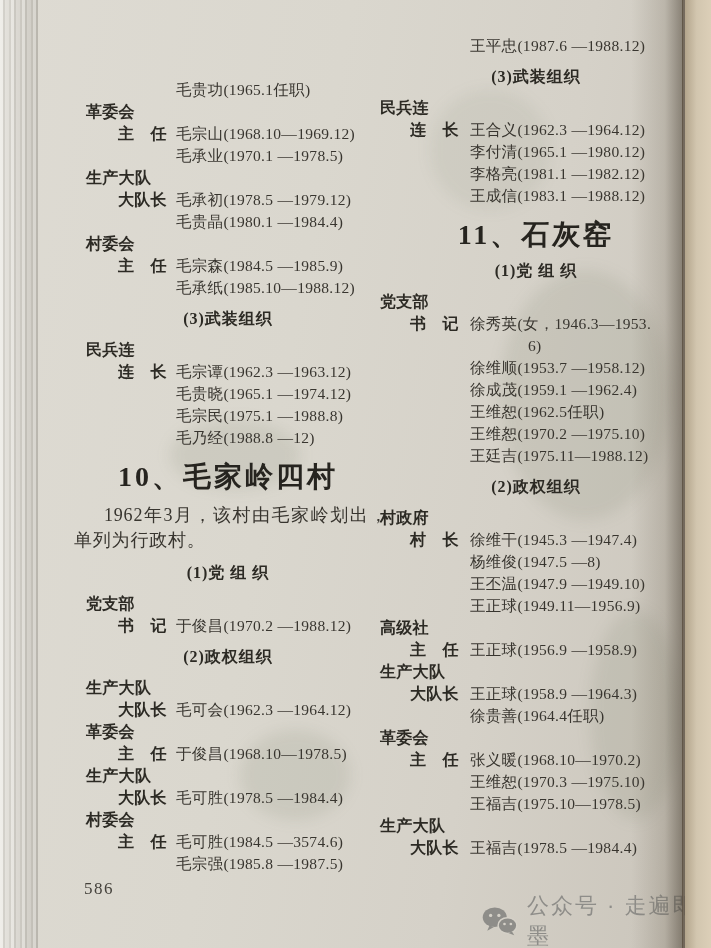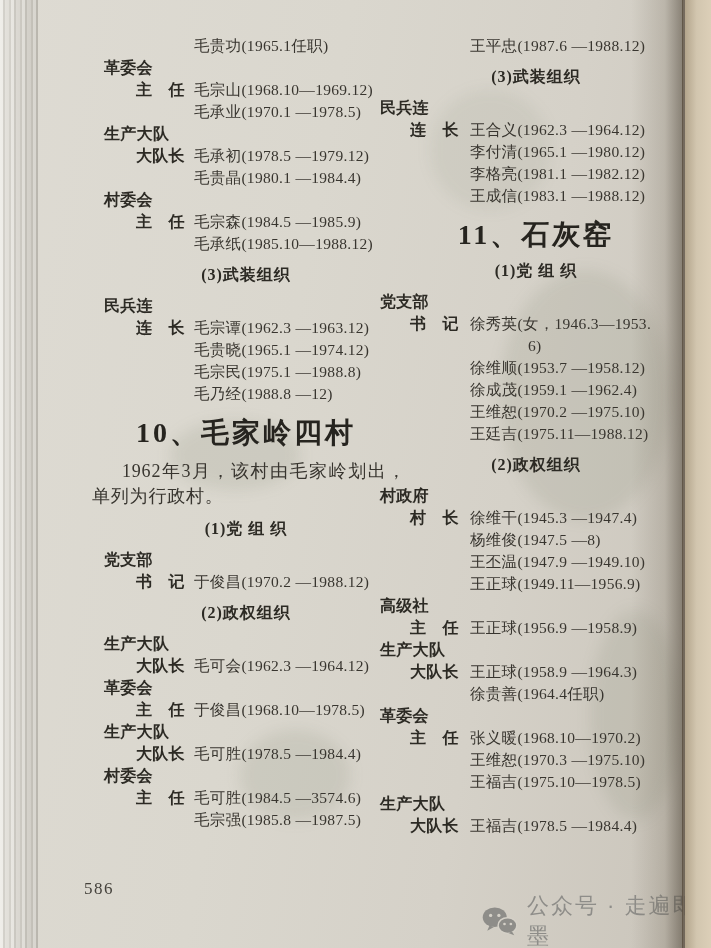--- a/index.html
+++ b/index.html
@@ -23,21 +23,21 @@
     background:linear-gradient(90deg,#b3a58c 0%,#d2c6af 45%,#dccfb8 100%);}
   
   .smudge{position:absolute;border-radius:50%;filter:blur(7px);background:rgba(104,114,92,.12);pointer-events:none;}
   .s1{left:500px;top:270px;width:170px;height:250px;}
   .s2{left:170px;top:420px;width:130px;height:70px;}
   .s3{left:590px;top:610px;width:90px;height:210px;}
   .s4{left:240px;top:730px;width:110px;height:90px;}
   .s5{left:430px;top:90px;width:120px;height:120px;background:rgba(104,114,92,.08);}
 
   .col{position:absolute;top:35px;}
-  .col-left {left:80px; width:332px; --g:24px; --r:56px; --n:114px;}
+  .col-left {left:62px; width:332px;margin-top:44px; --g:24px; --r:56px; --n:114px;}
   .col-right{left:378px;width:316px; --g:2px;  --r:32px; --n:92px;}
 
   .line{height:22px;line-height:22px;font-size:15.5px;white-space:nowrap;letter-spacing:.3px;}
   .group{font-weight:700;padding-left:var(--g);font-size:16px;color:#2c2a24;}
   .entry{position:relative;}
   .role{position:absolute;left:var(--r);font-weight:700;font-size:16px;color:#2c2a24;}
   .etext{display:block;padding-left:var(--n);}
   .cont{padding-left:var(--n);}
   .cont2{padding-left:calc(var(--n) + 58px);}
   .sub{font-weight:700;text-align:center;font-size:16px;height:auto;line-height:20px;margin:10px 0;letter-spacing:1px;color:#2c2a24;}
@@ -135,20 +135,21 @@
       <div class="line title">11、石灰窑</div>
       <div class="line sub">(1)党 组 织</div>
       <div class="line group">党支部</div>
       <div class="line entry">
         <span class="role">书　记</span>
         <span class="etext">徐秀英(女，1946.3—1953.</span>
       </div>
       <div class="line cont2">6)</div>
       <div class="line cont">徐维顺(1953.7 —1958.12)</div>
       <div class="line cont">徐成茂(1959.1 —1962.4)</div>
+      <div class="line cont">王维恕(1962.5任职)</div>
       <div class="line cont">王维恕(1970.2 —1975.10)</div>
       <div class="line cont">王廷吉(1975.11—1988.12)</div>
       <div class="line sub">(2)政权组织</div>
       <div class="line group">村政府</div>
       <div class="line entry">
         <span class="role">村　长</span>
         <span class="etext">徐维干(1945.3 —1947.4)</span>
       </div>
       <div class="line cont">杨维俊(1947.5 —8)</div>
       <div class="line cont">王丕温(1947.9 —1949.10)</div>

